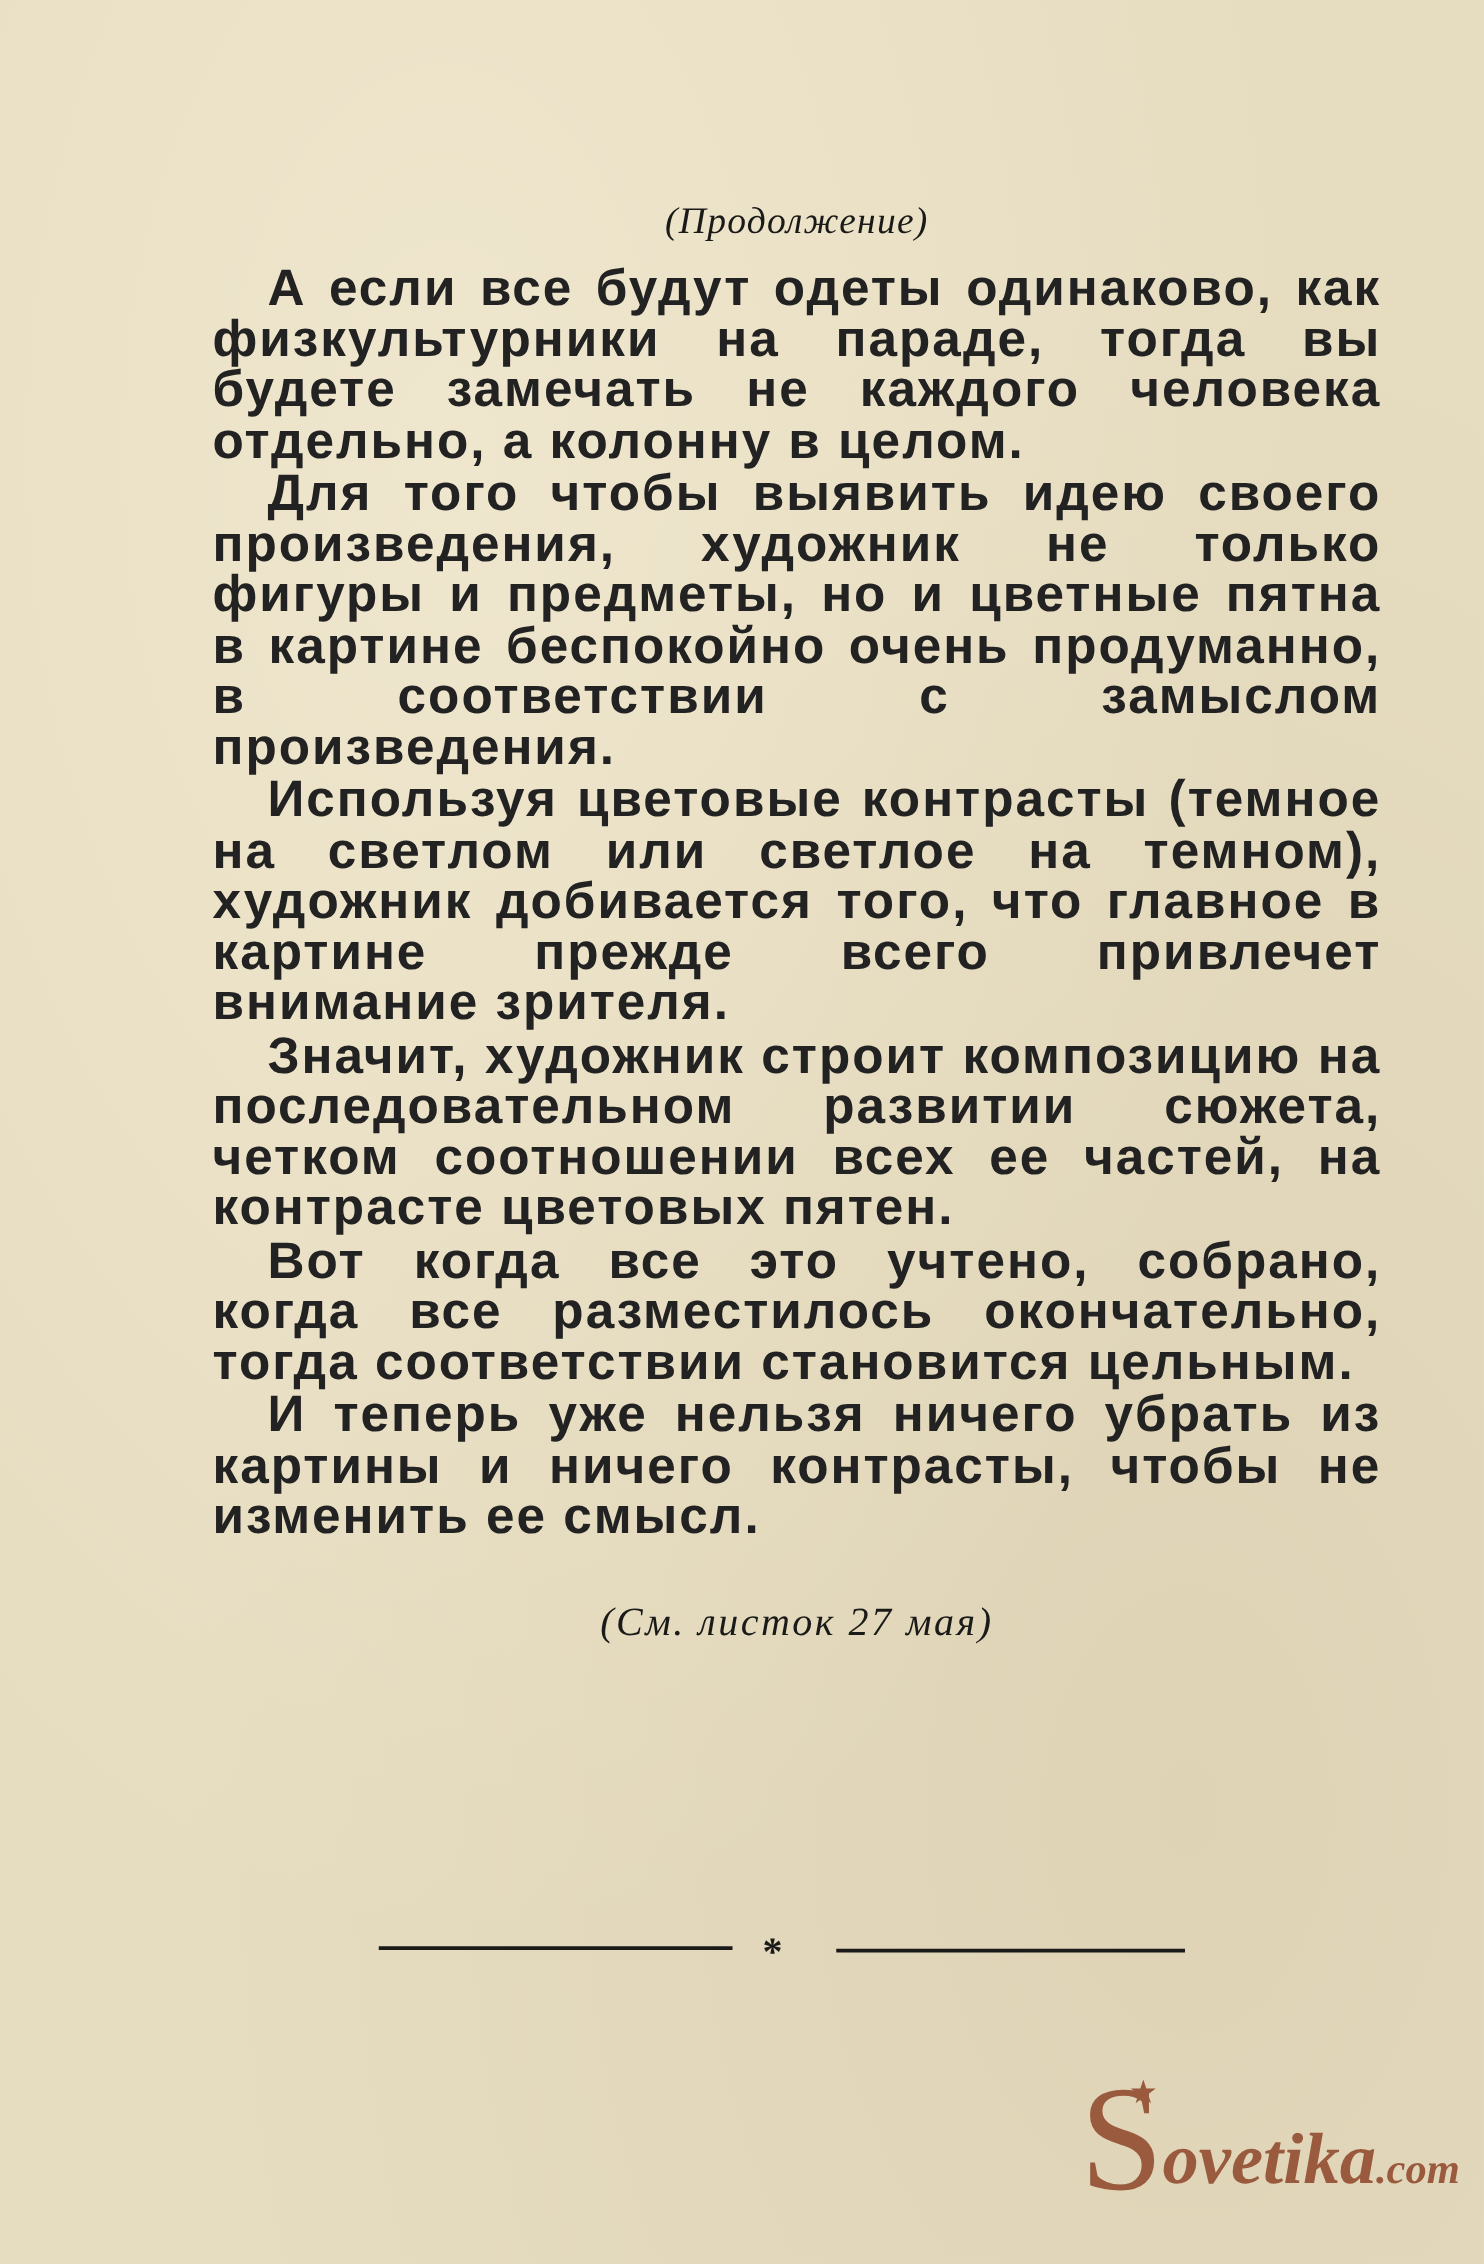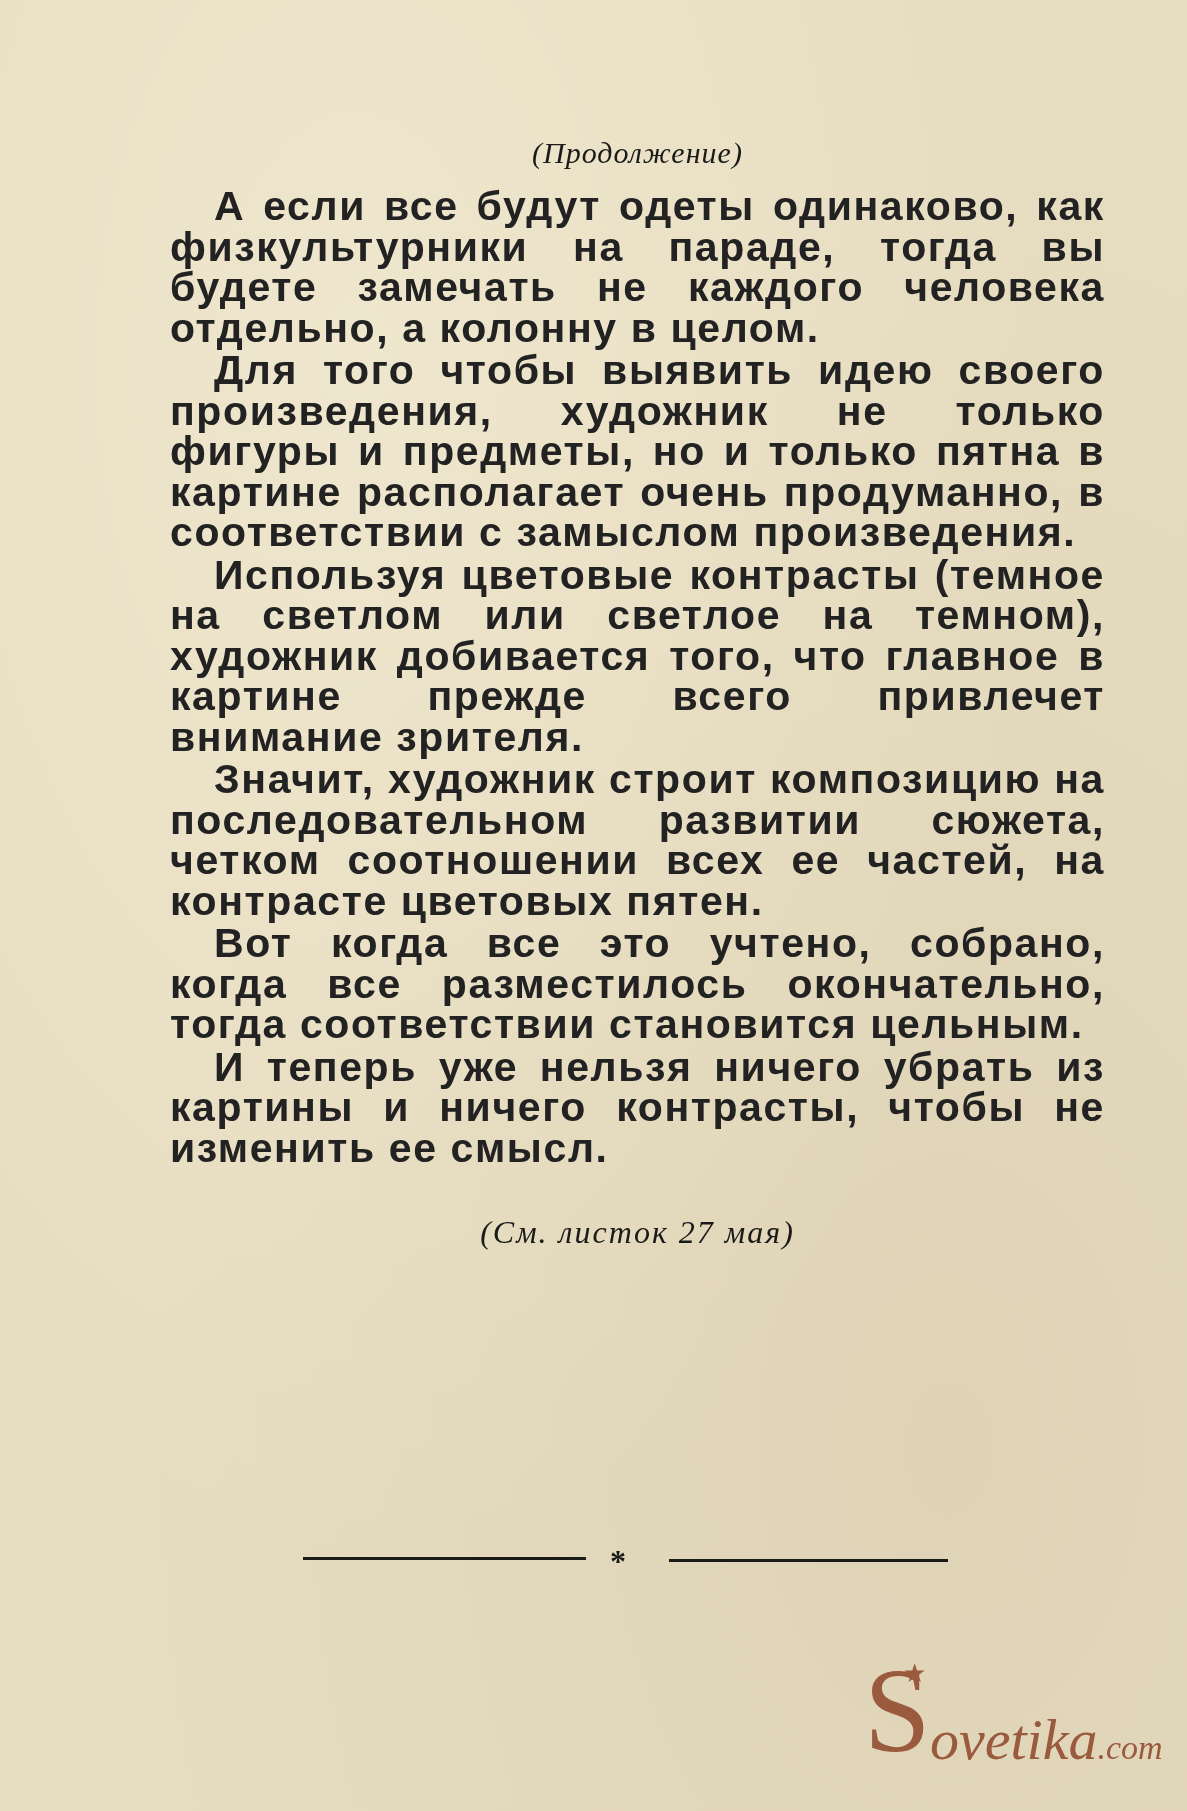--- a/index.html
+++ b/index.html
@@ -6,21 +6,21 @@
   body {
     width:1187px; height:1811px; overflow:hidden;
     background:#e6dcc0;
     background-image:
       radial-gradient(ellipse at 30% 20%, rgba(255,250,230,0.35), rgba(0,0,0,0) 60%),
       radial-gradient(ellipse at 80% 80%, rgba(200,185,150,0.25), rgba(0,0,0,0) 60%);
     position:relative;
     font-family:"Liberation Serif", serif;
     color:#1a1a18;
   }
-  .page { position:absolute; left:170px; top:136px; width:935px; }
+  .page { position:absolute; left:170px; top:160px; width:935px; }
   .header {
     text-align:center; font-style:italic; font-size:30px;
     margin:0 0 16px 0; letter-spacing:1px;
   }
   .para {
     font-family:"Liberation Sans Narrow","Liberation Sans", sans-serif;
     font-size:41px; line-height:40.5px; margin:0 0 2px 0;
     text-align:justify; text-indent:44px; letter-spacing:1.6px;
     font-weight:bold; color:#222;
   }
@@ -29,30 +29,30 @@
     margin-top:46px; letter-spacing:2px;
   }
   .divider { position:absolute; top:1553px; left:303px; width:645px; height:20px; }
   .divider .line { position:absolute; top:4px; height:3px; background:#1a1a18; }
   .divider .l1 { left:0; width:283px; }
   .divider .l2 { left:366px; width:279px; top:6px; }
   .divider .star { position:absolute; left:307px; top:-10px; font-size:32px; font-weight:bold; }
   .logo { position:absolute; left:850px; top:1662px; color:#9a5a3e; }
   .logo .s { font-family:"Liberation Serif", serif; font-size:120px; position:absolute; left:14px; top:-20px; }
   .logo .star { position:absolute; left:53px; top:-4px; font-size:26px; }
-  .logo .text { position:absolute; left:80px; top:44px; font-family:"Liberation Serif", serif; font-style:italic; font-size:58px; white-space:nowrap; }
+  .logo .text { position:absolute; left:80px; top:31px; font-family:"Liberation Serif", serif; font-style:italic; font-size:58px; white-space:nowrap;font-weight:bold; }
   .logo .text .com { font-size:34px; font-style:italic; }
 </style>
 </head>
 <body>
 
 <div class="page">
   <div class="header">(Продолжение)</div>
   <p class="para">А если все будут одеты одинаково, как физкультурники на параде, тогда вы будете замечать не каждого человека отдельно, а колонну в целом.</p>
-  <p class="para">Для того чтобы выявить идею своего произведения, художник не только фигуры и предметы, но и только пятна в картине располагает очень продуманно, в соответствии с замыслом произведения.</p>
+  <p class="para">Для того чтобы выявить идею своего произведения, художник не только фигуры и предметы, но и цветные пятна в картине беспокойно очень продуманно, в соответствии с замыслом произведения.</p>
   <p class="para">Используя цветовые контрасты (темное на светлом или светлое на темном), художник добивается того, что главное в картине прежде всего привлечет внимание зрителя.</p>
   <p class="para">Значит, художник строит композицию на последовательном развитии сюжета, четком соотношении всех ее частей, на контрасте цветовых пятен.</p>
   <p class="para">Вот когда все это учтено, собрано, когда все разместилось окончательно, тогда соответствии становится цельным.</p>
   <p class="para">И теперь уже нельзя ничего убрать из картины и ничего контрасты, чтобы не изменить ее смысл.</p>
   <div class="footer-ref">(См. листок 27 мая)</div>
 </div>
 
 <div class="divider">
   <div class="line l1"></div>
   <span class="star">*</span>

